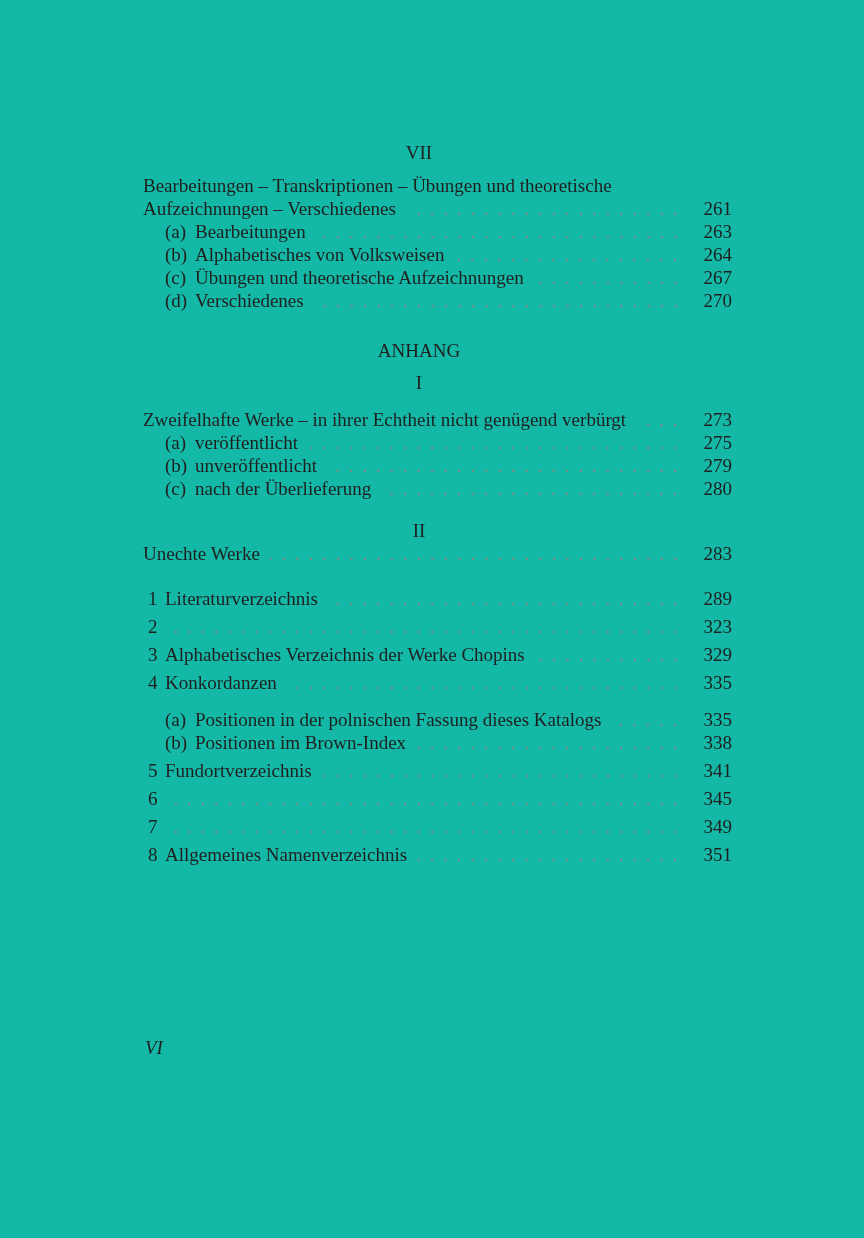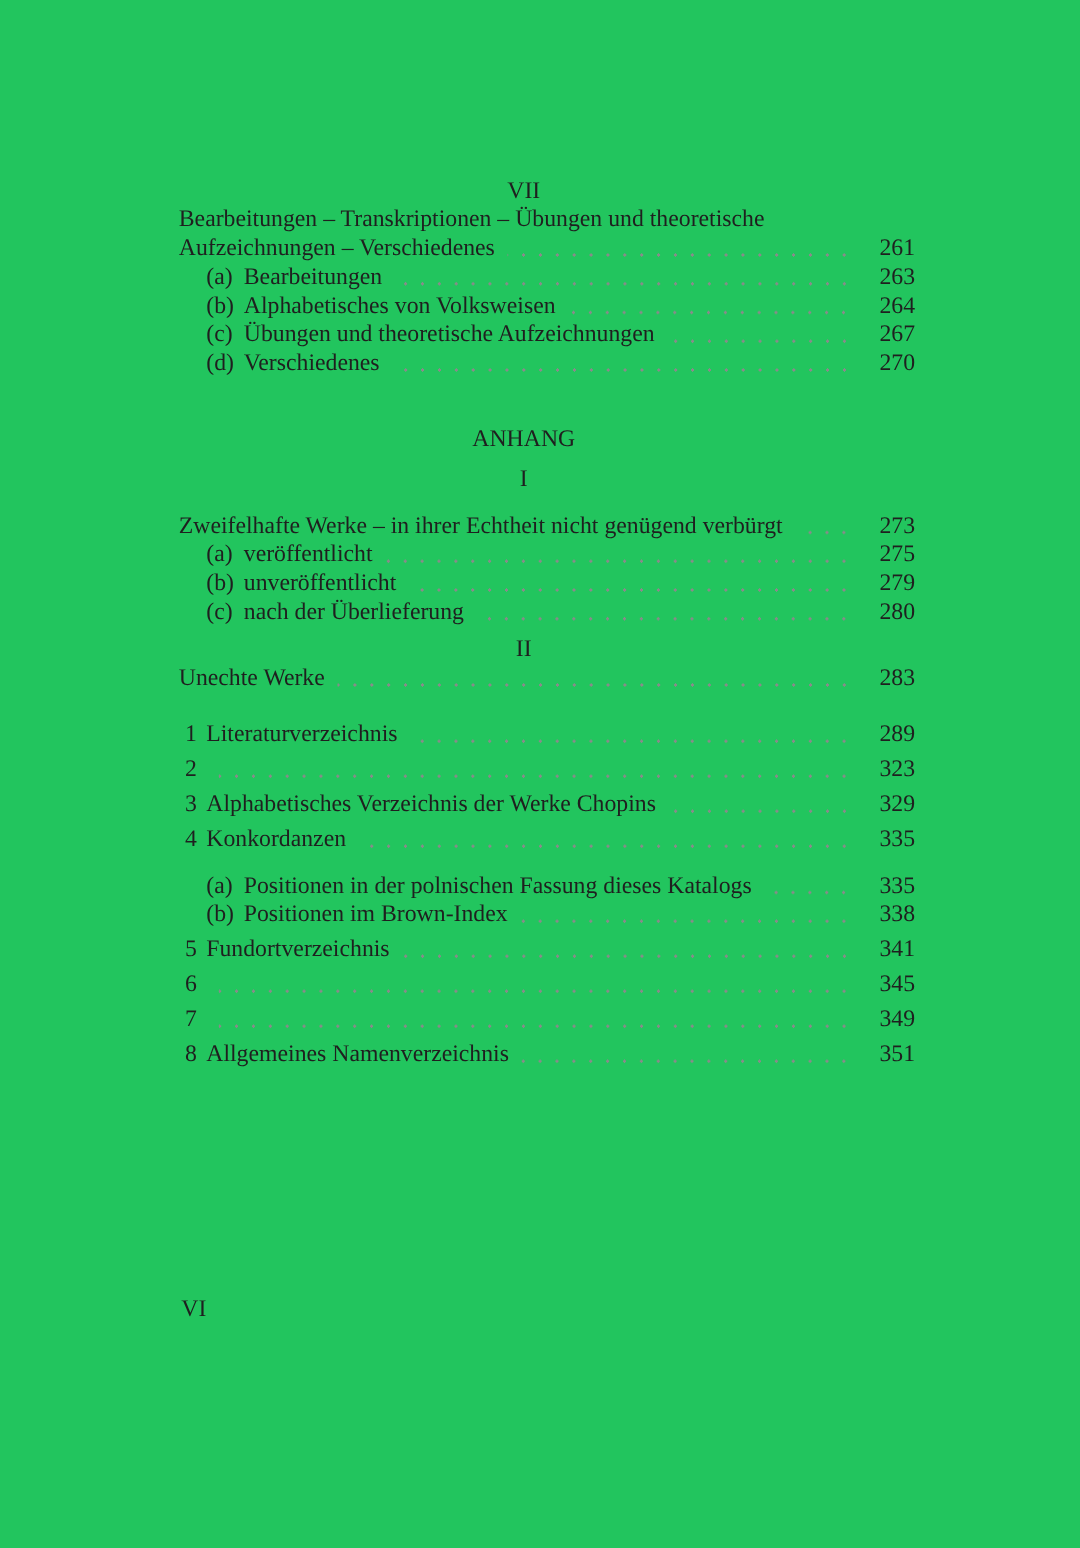--- a/index.html
+++ b/index.html
@@ -4,21 +4,21 @@
 <style>
   html, body {
     margin: 0;
     padding: 0;
     background: #e8e8e8;
   }
   .page {
     position: relative;
     width: 864px;
     height: 1238px;
-    background: #22c55e;
+    background: #14b8a6;
     color: #1f1f1f;
     font-family: "Liberation Serif", "DejaVu Serif", serif;
     font-size: 19px;
     line-height: 23px;
     overflow: hidden;
   }
   .content {
     position: absolute;
     left: 143px;
     top: 0;
@@ -72,27 +72,28 @@
     width: 40px;
     text-align: right;
     white-space: nowrap;
   }
   .footer-num {
     position: absolute;
     left: 145px;
     top: 1036px;
     font-size: 19px;
     line-height: 23px;
+    font-style: italic;
   }
   
-  .mt10  { }
-  .mt27  { margin-top: 38px; }
+  .mt10  { margin-top: 10px; }
+  .mt27  { margin-top: 27px; }
   .mt9   { margin-top: 9px; }
   .mt2   { margin-top: 14px; }
-  .mt3   { margin-top: 7px; }
+  .mt3   { margin-top: 19px; }
   .mt37  { margin-top: 37px; }
   .mt22  { margin-top: 22px; }
   .mt5   { margin-top: 5px; }
 </style>
 </head>
 <body>
 
 <div class="page">
   <div class="content">
 

